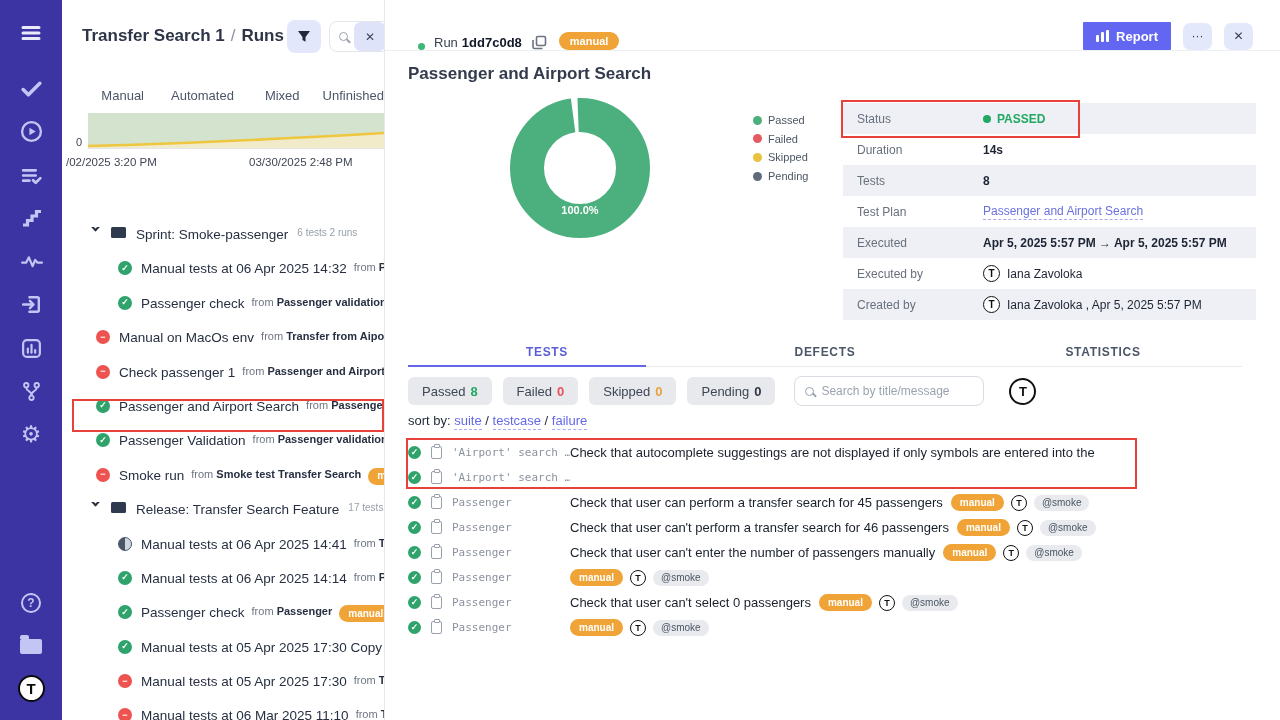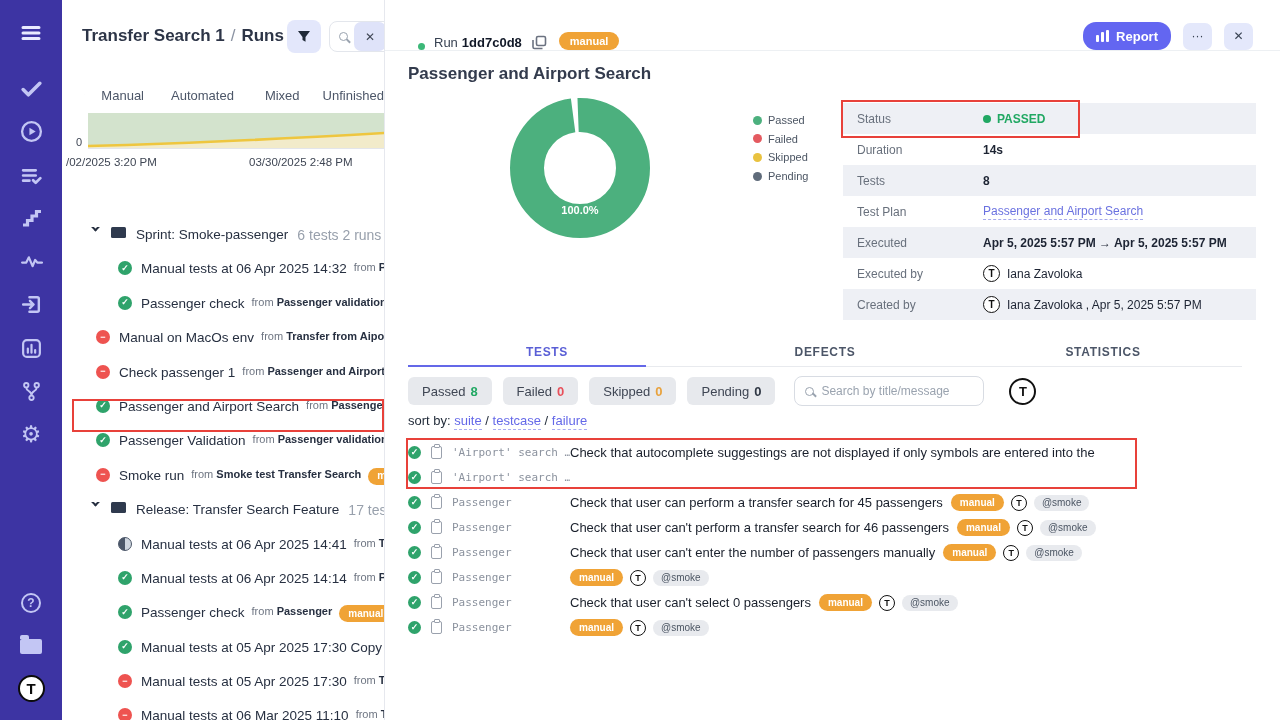--- a/index.html
+++ b/index.html
@@ -46,31 +46,31 @@
   .chev { width:7px; height:7px; border-right:2px solid #273041; border-bottom:2px solid #273041; transform:rotate(45deg); margin:-4px 12px 0 0; flex:none; }
   .folder-ico { width:15px; height:11px; background:#2f3a4e; border-radius:1.5px; position:relative; margin-right:10px; flex:none; }
   .folder-ico::before { content:''; position:absolute; top:-3px; left:0; width:6px; height:3px; background:#2f3a4e; border-radius:1px 1px 0 0; }
   .st-ico { width:14px; height:14px; border-radius:50%; display:inline-flex; align-items:center; justify-content:center; color:#fff; font-size:9px; font-weight:700; margin-right:9px; flex:none; line-height:1; }
   .st-passed { background:#2fa36b; }
   .st-failed { background:#ee5350; }
   .st-progress { background:linear-gradient(90deg,#4b5668 50%,#cfd6df 50%); border:1px solid #4b5668; }
   .from { margin-left:7px; font-size:11px; color:#6e7582; }
   .from b { color:#273041; font-size:11px; }
   .badge-manual { margin-left:7px; background:#f0a336; color:#fff; font-size:10px; font-weight:700; padding:2.5px 9px; border-radius:9px; flex:none; line-height:1.2; }
-  .meta { margin-left:9px; font-size:14px; color:#98a0ac; }
+  .meta { margin-left:9px; font-size:10px; color:#98a0ac; }
 
   
   .main { position:absolute; left:385px; top:0; right:0; bottom:0; background:#fff; }
   .run-bar { position:absolute; left:0; top:0; right:0; height:51px; border-bottom:1px solid #edf0f3; display:flex; align-items:flex-end; padding:0 27px 0 33px; font-size:13px; color:#374151; }
   .dot { width:7px; height:7px; border-radius:50%; background:#3cb878; margin-right:9px; flex:none; }
   .run-id { font-weight:700; color:#111827; margin-left:4px;margin-top:28px; }
   .copy-btn { margin-left:10px; display:flex; }
   .hdr-badge { margin-left:12px; background:#f0a336; color:#fff; font-size:11px; font-weight:700; padding:3px 11px; border-radius:10px; }
   .hdr-actions { margin-left:auto; display:flex; gap:12px; align-items:center; }
-  .report-btn { background:#6366f1; color:#fff; border:none; font-size:13px; font-weight:600; height:28px; padding:0 13px; border-radius:13px; display:flex; align-items:center; gap:7px; font-family:inherit; }
+  .report-btn { background:#6366f1; color:#fff; border:none; font-size:13px; font-weight:600; height:28px; padding:0 13px; border-radius:1px; display:flex; align-items:center; gap:7px; font-family:inherit; }
   .sq-btn { background:#e4e8fb; border:none; height:27px; min-width:29px; border-radius:7px; color:#374151; font-size:12px; display:flex; align-items:center; justify-content:center; font-family:inherit; padding:0 8px; }
 
   .page-title { position:absolute; left:23px; top:64px; font-size:17px; font-weight:700; color:#333b4d; }
 
   .donut-wrap { position:absolute; left:125px; top:98px; width:140px; height:140px; }
   .donut-label { position:absolute; left:0; right:0; top:106px; text-align:center; color:#fff; font-size:11px; font-weight:700; }
   .legend { position:absolute; left:368px; top:111px; }
   .legend-item { display:flex; align-items:center; height:18.6px; font-size:11px; color:#4b5563; }
   .legend-dot { width:9px; height:9px; border-radius:50%; margin-right:6px; flex:none; }
 

